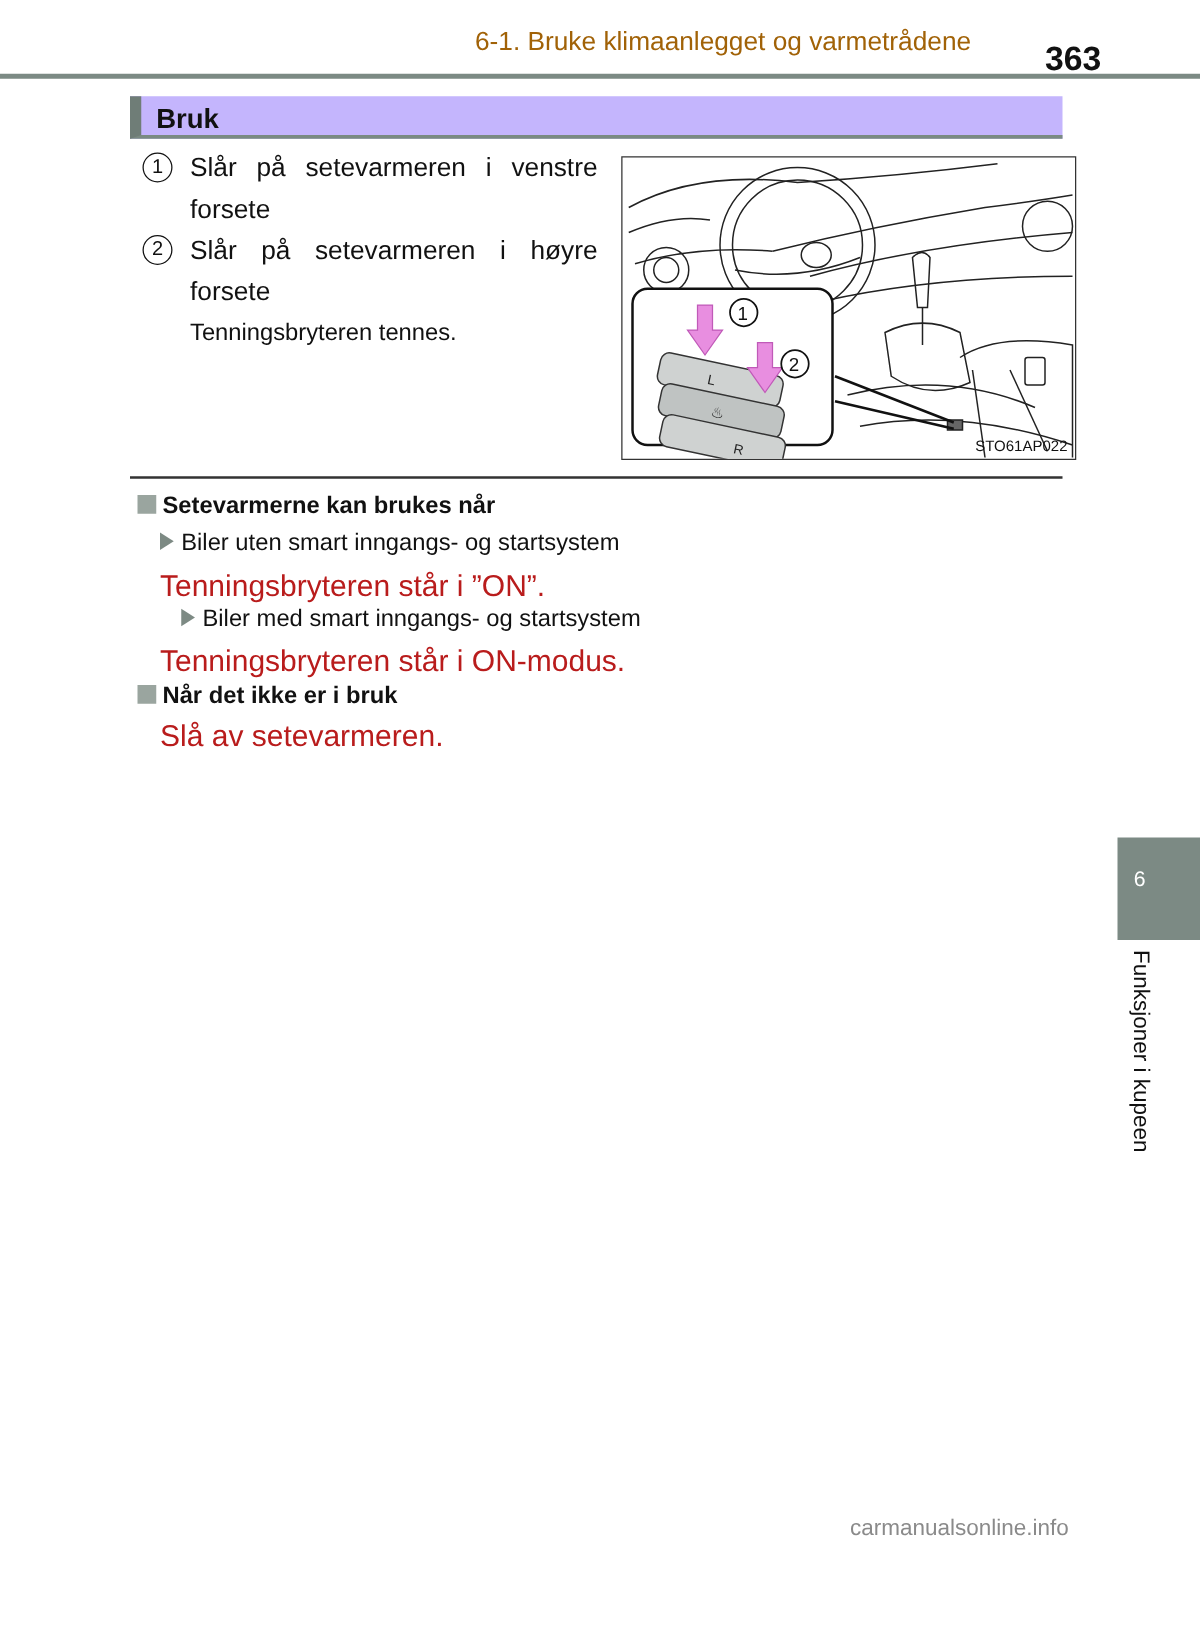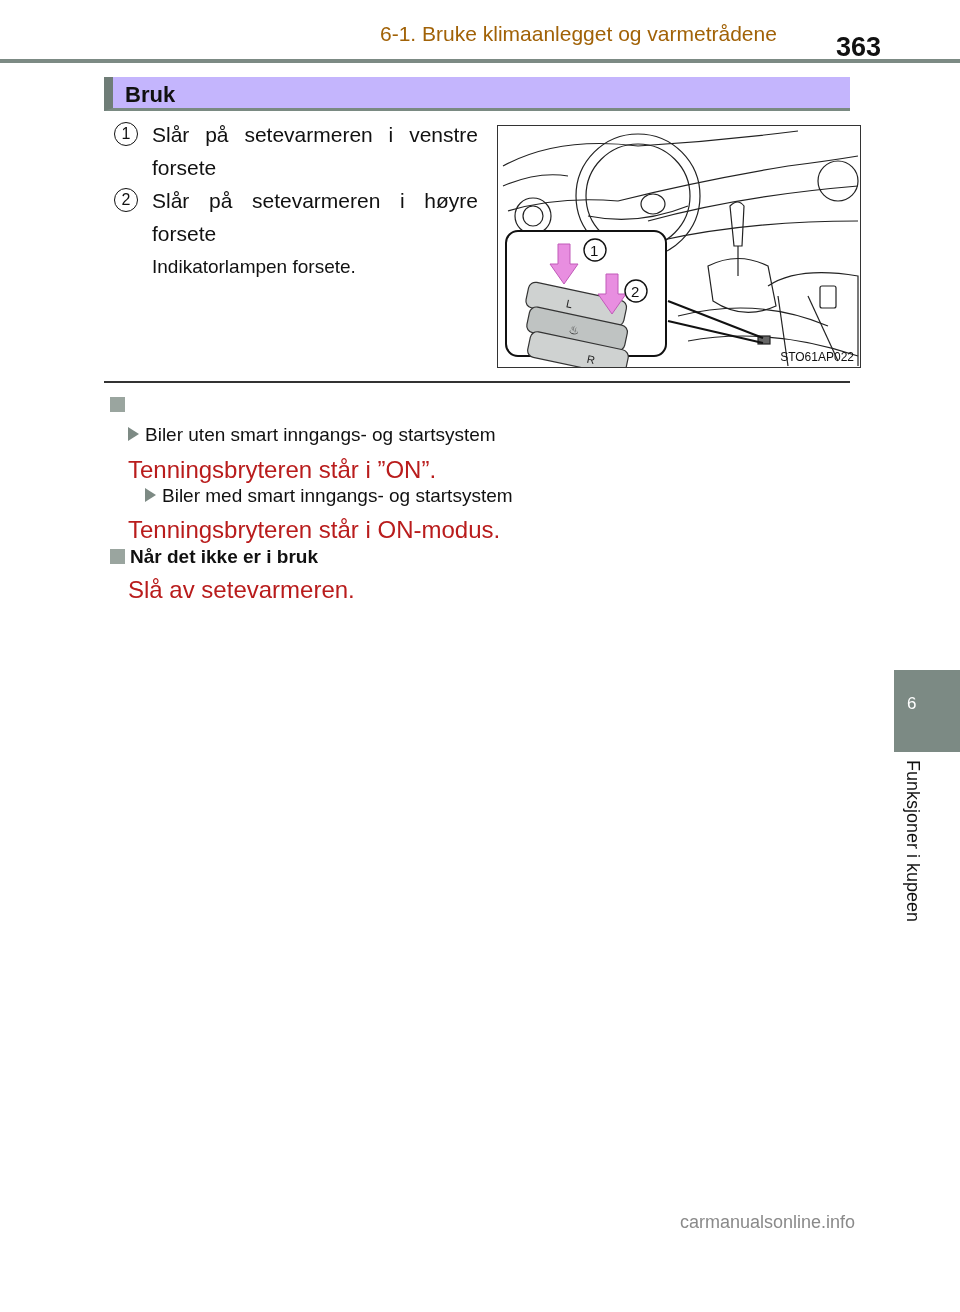--- a/index.html
+++ b/index.html
@@ -69,21 +69,21 @@
 </div>
 
 <div class="step" style="top:118px;">
   <span class="num">1</span>
   <span class="txt">Slår på setevarmeren i venstre forsete</span>
 </div>
 <div class="step" style="top:184px;">
   <span class="num">2</span>
   <span class="txt">Slår på setevarmeren i høyre forsete</span>
 </div>
-<div class="indicator">Indikatorlampen forsete.</div>
+<div class="indicator">Tenningsbryteren tennes.</div>
 
 <div class="figure">
   <svg width="364" height="243" viewBox="0 0 364 243" fill="none" stroke="#222" stroke-width="1.2">
 
     <path d="M5 40 Q60 10 140 20 Q220 15 300 5"></path>
     <path d="M5 60 Q40 45 70 50"></path>
     <path d="M10 85 Q60 70 120 75"></path>
     <path d="M120 75 Q200 55 290 40 Q330 35 360 30"></path>
     <path d="M150 95 Q240 70 360 60"></path>
     <path d="M160 115 Q250 95 360 95"></path>
@@ -135,21 +135,21 @@
     <text x="92" y="130" font-size="15" fill="#111" stroke="none" font-family="Liberation Sans, sans-serif">1</text>
     <circle cx="138" cy="165" r="11" fill="#fff" stroke="#111" stroke-width="1.4"></circle>
     <text x="133" y="171" font-size="15" fill="#111" stroke="none" font-family="Liberation Sans, sans-serif">2</text>
   </svg>
   <span class="fig-code">STO61AP022</span>
 </div>
 
 <div class="rule2"></div>
 
 <div class="sq-heading" style="top:394px;">
-  <span class="sq"></span>
+  <span class="sq"></span><span>Setevarmerne kan brukes når</span>
 </div>
 <div class="bullet" style="top:424px;">
   <span class="tri"></span><span>Biler uten smart inngangs- og startsystem</span>
 </div>
 <div class="body-line" style="top:456px;">Tenningsbryteren står i ”ON”.</div>
 <div class="bullet" style="top:485px;padding-left:17px;">
   <span class="tri"></span><span>Biler med smart inngangs- og startsystem</span>
 </div>
 <div class="body-line" style="top:516px;">Tenningsbryteren står i ON-modus.</div>
 

